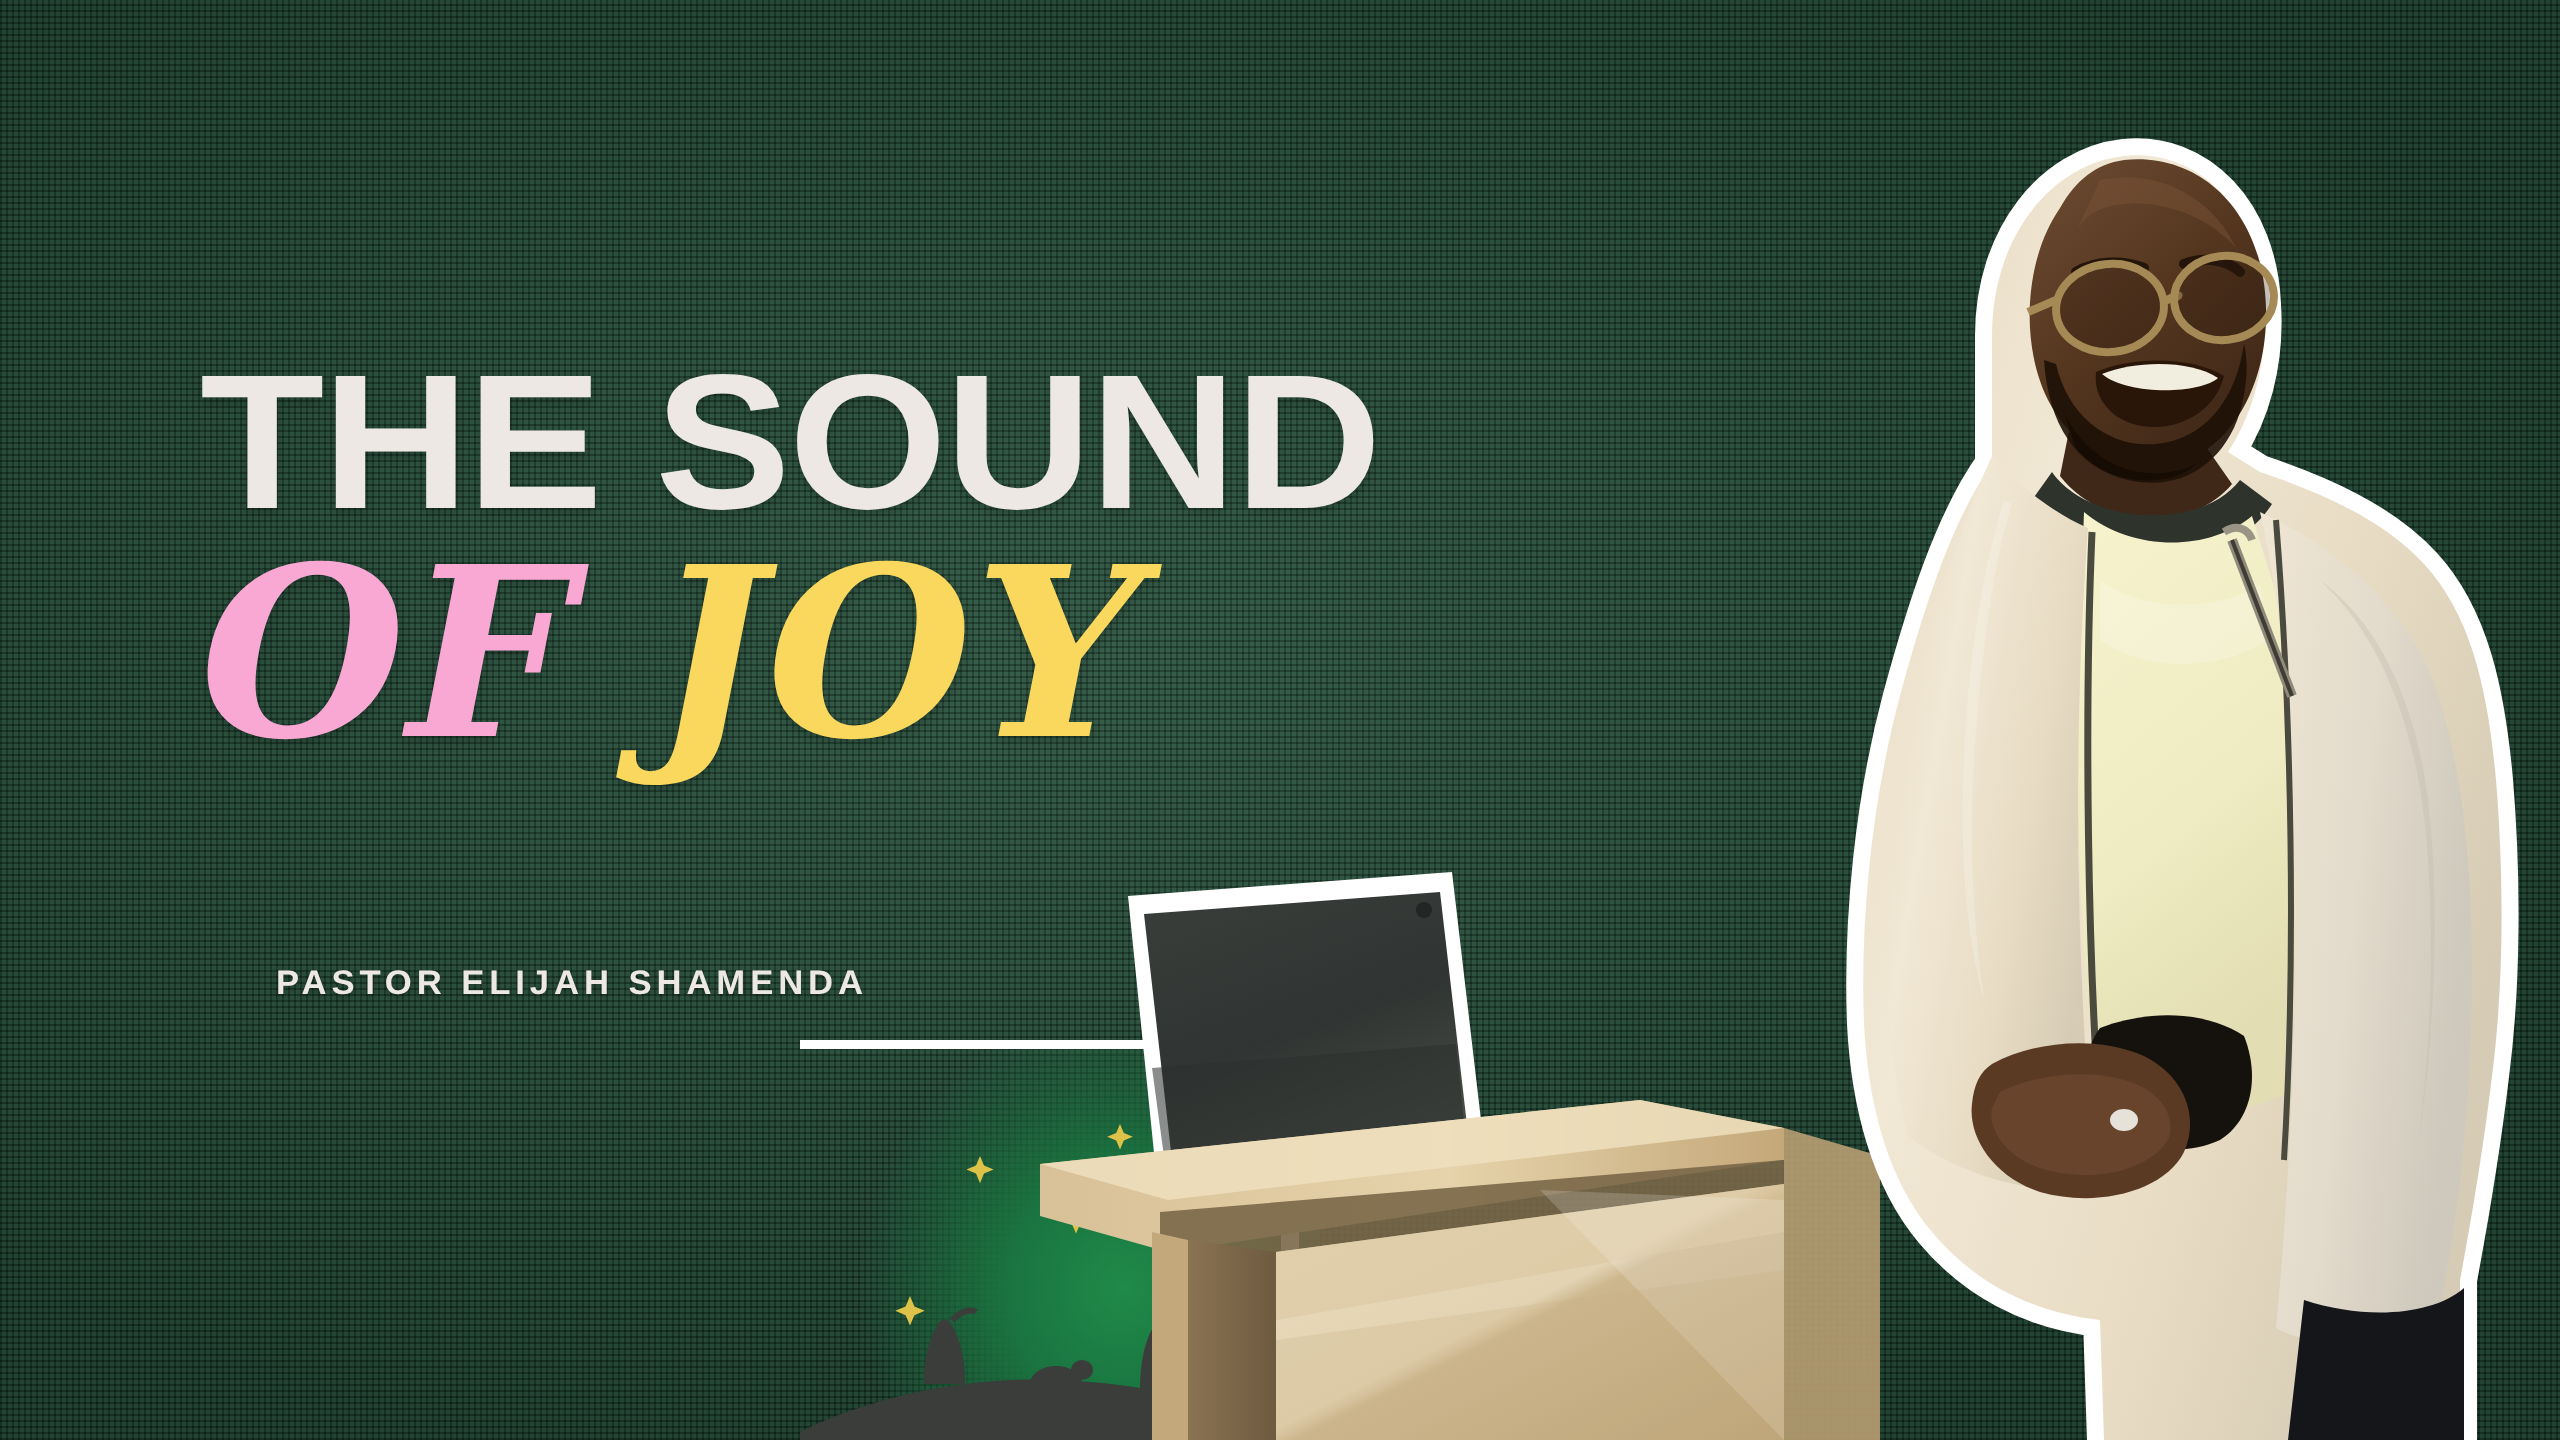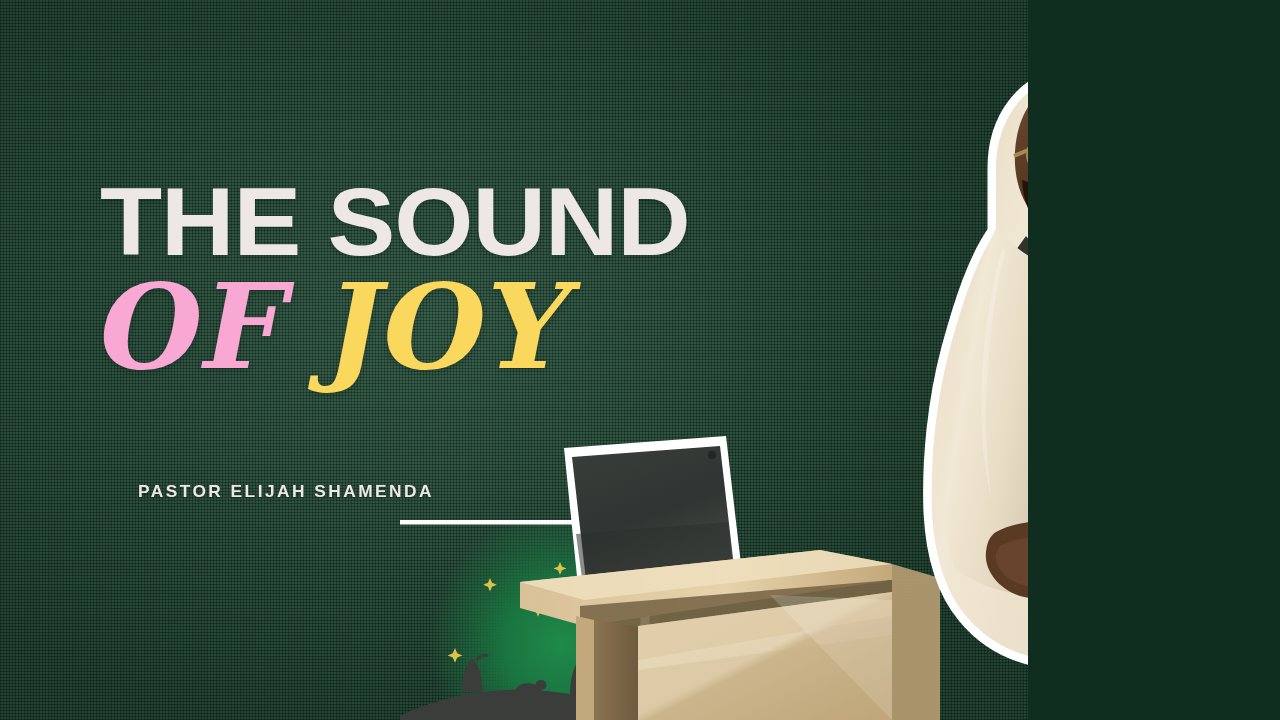--- a/index.html
+++ b/index.html
@@ -1,20 +1,20 @@
 <!DOCTYPE html>
 <html><head>
 <meta charset="utf-8">
 <style>
   * { margin:0; padding:0; box-sizing:border-box; }
   html,body { width:1280px; height:720px; overflow:hidden; background:#0f2e20; }
 
   .stage {
     position:relative;
-    width:1028px; height:720px;
+    width:1280px; height:720px;
     overflow:hidden;
     font-family:"Liberation Sans", sans-serif;
   }
 
   
   .bg {
     position:absolute; inset:0;
     background-color:#1d4a33;
   }
   .bg-weave {

